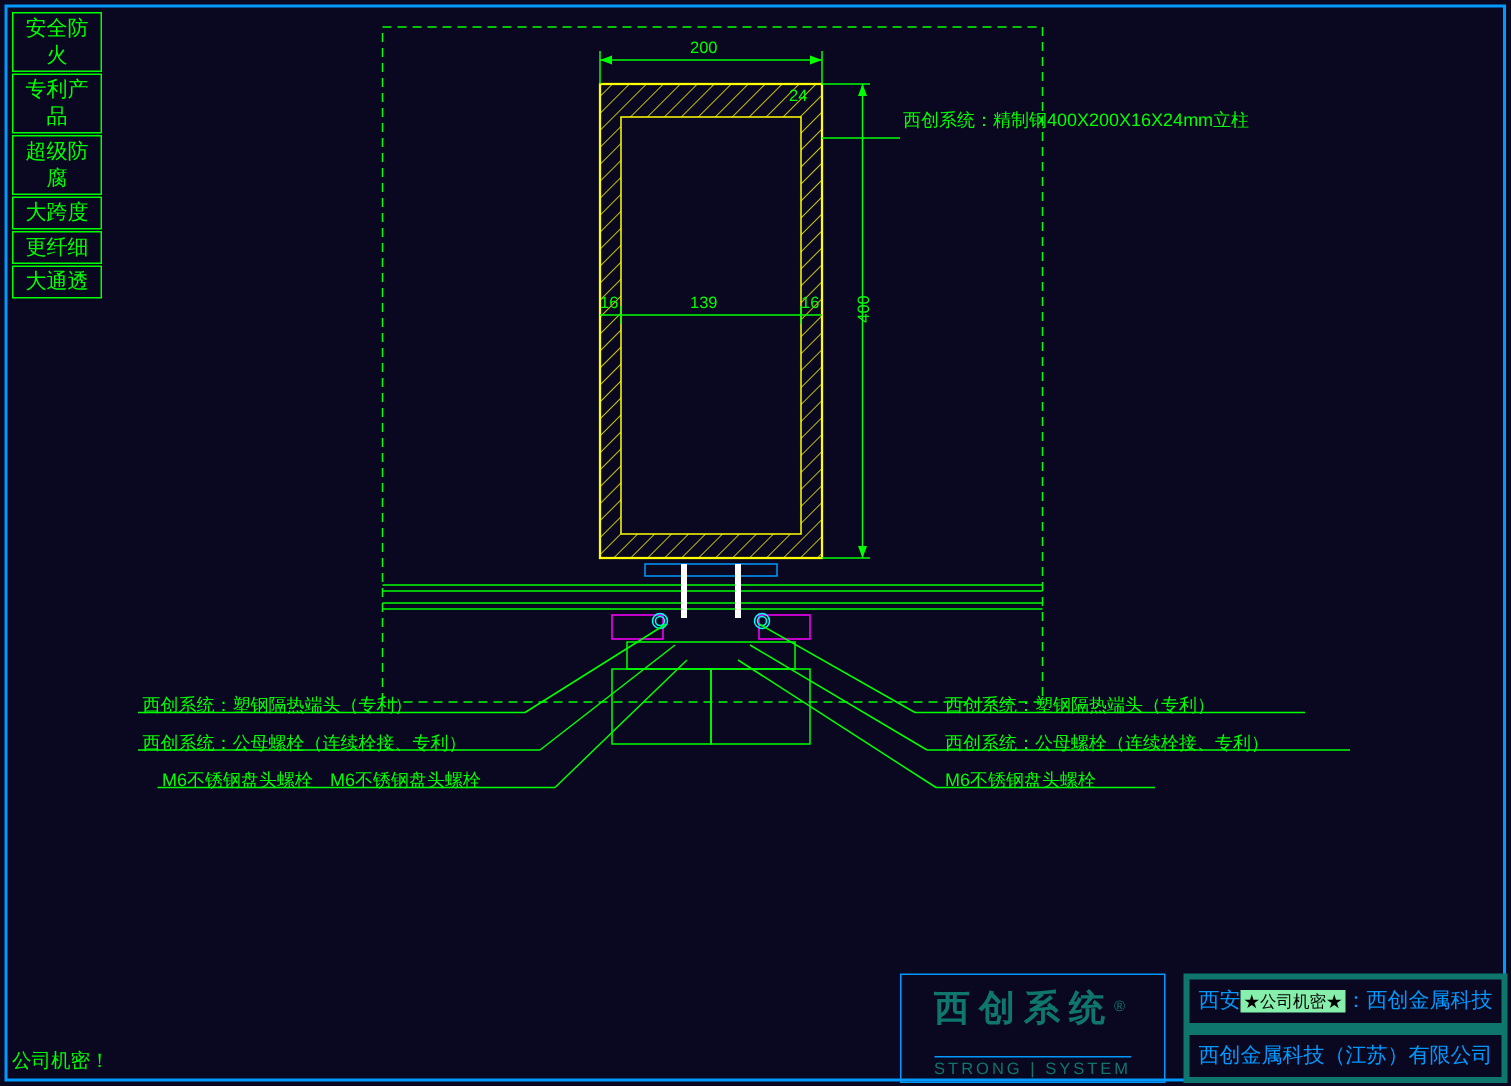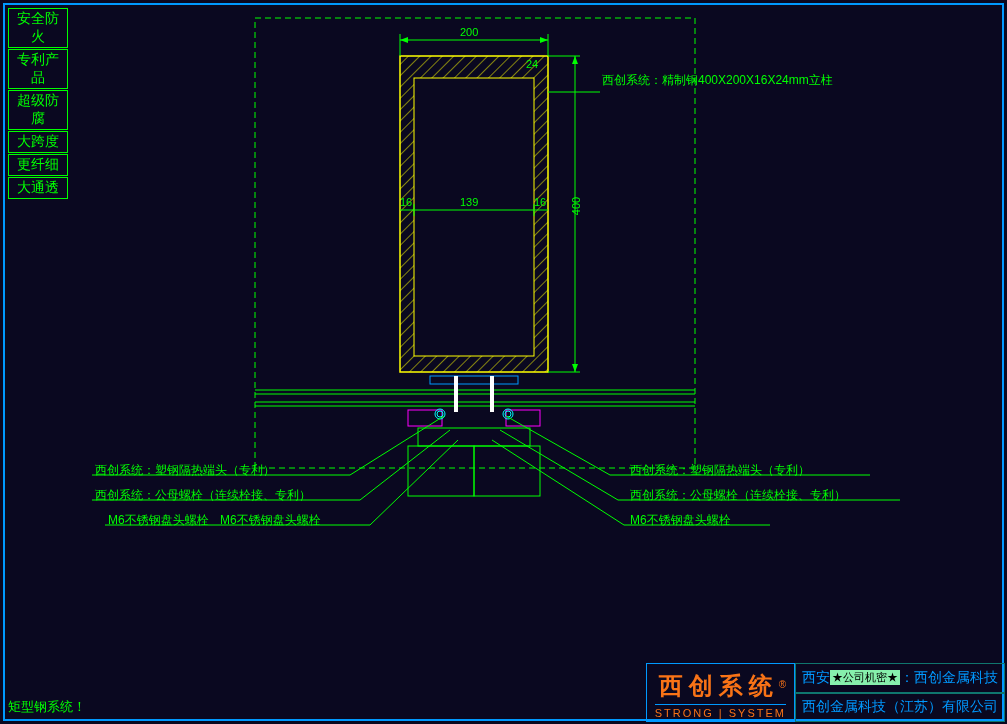--- a/index.html
+++ b/index.html
@@ -2,26 +2,26 @@
 <html><head>
   <meta charset="utf-8">
   <style>
     * { margin:0; padding:0; box-sizing:border-box; }
     body { background:#0a0820; width:1007px; height:724px; position:relative; font-family:Arial,"Microsoft YaHei",sans-serif; overflow:hidden; }
     .frame { position:absolute; inset:3px; border:2px solid #0099ff; }
     .sidelabels { position:absolute; top:8px; left:8px; }
     .sidelabel { color:#00ff00; font-size:14px; border:1px solid #00ff00; padding:1px 4px; margin-bottom:1px; width:60px; text-align:center; }
     .patent { position:absolute; bottom:8px; left:8px; color:#00ff00; font-size:13px; }
     .tblock { position:absolute; bottom:2px; right:2px; display:flex; }
-    .tlogo { border:1px solid #0099ff; padding:6px 8px 2px; color:#f97316;text-align:right; }
+    .tlogo { border:1px solid #0099ff; padding:6px 22px 2px; color:#0f766e; }
     .tlogo .big { font-size:24px; font-weight:bold; letter-spacing:6px; }
     .tlogo .reg { font-size:10px; vertical-align:super; }
-    .tlogo .sub { font-size:11px; letter-spacing:2px; border-top:1px solid #0099ff; margin-top:2px; padding-top:2px; }
+    .tlogo .sub { font-size:11px; letter-spacing:2px; border-top:1px solid #0099ff; margin-top:16px; padding-top:2px; }
     .tright { display:flex; flex-direction:column; }
-    .tcell { border:1px solid #0f766e; color:#0099ff; font-size:14px; padding:1px 6px; text-align:left; height:50%; display:flex; align-items:center; }
+    .tcell { border:4px solid #0f766e; color:#0099ff; font-size:14px; padding:1px 6px; text-align:left; height:50%; display:flex; align-items:center;margin-left:12px; }
     .conf { background:#86efac; color:#000; font-size:11px; padding:0 2px; }
     .canvas { position:absolute; top:0; left:0; width:100%; height:100%; pointer-events:none; }
     .txt { position:absolute; font-size:12px; white-space:nowrap; }
     .grn { color:#00ff00; }
     .dim { color:#00ff00; font-size:11px; }
   </style>
 </head>
 <body>
 
 <div class="frame"></div>
@@ -118,21 +118,21 @@
 
 <div class="txt grn" style="left:602px;top:72px">西创系统：精制钢400X200X16X24mm立柱</div>
 <div class="txt grn" style="left:95px;top:462px">西创系统：塑钢隔热端头（专利）</div>
 <div class="txt grn" style="left:95px;top:487px">西创系统：公母螺栓（连续栓接、专利）</div>
 <div class="txt grn" style="left:108px;top:512px">M6不锈钢盘头螺栓</div>
 <div class="txt grn" style="left:220px;top:512px">M6不锈钢盘头螺栓</div>
 <div class="txt grn" style="left:630px;top:462px">西创系统：塑钢隔热端头（专利）</div>
 <div class="txt grn" style="left:630px;top:487px">西创系统：公母螺栓（连续栓接、专利）</div>
 <div class="txt grn" style="left:630px;top:512px">M6不锈钢盘头螺栓</div>
 
-<div class="patent">矩型钢系统！</div>
+<div class="patent">公司机密！</div>
 
 <div class="tblock">
   <div class="tlogo">
     <div><span class="big">西创系统</span><span class="reg">®</span></div>
     <div class="sub">STRONG | SYSTEM</div>
   </div>
   <div class="tright">
     <div class="tcell">
       <span>西安</span>
       <span class="conf">★公司机密★</span>

